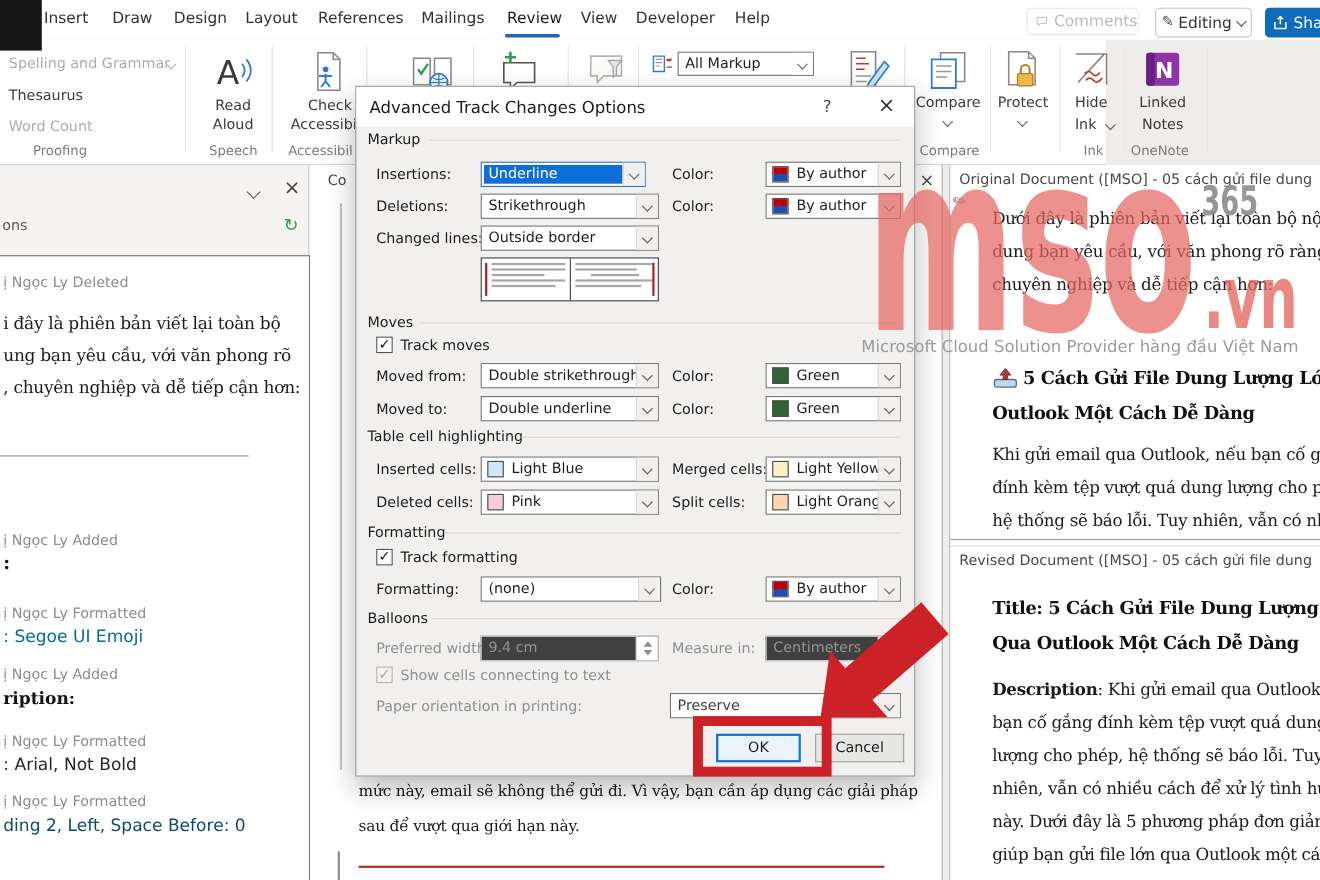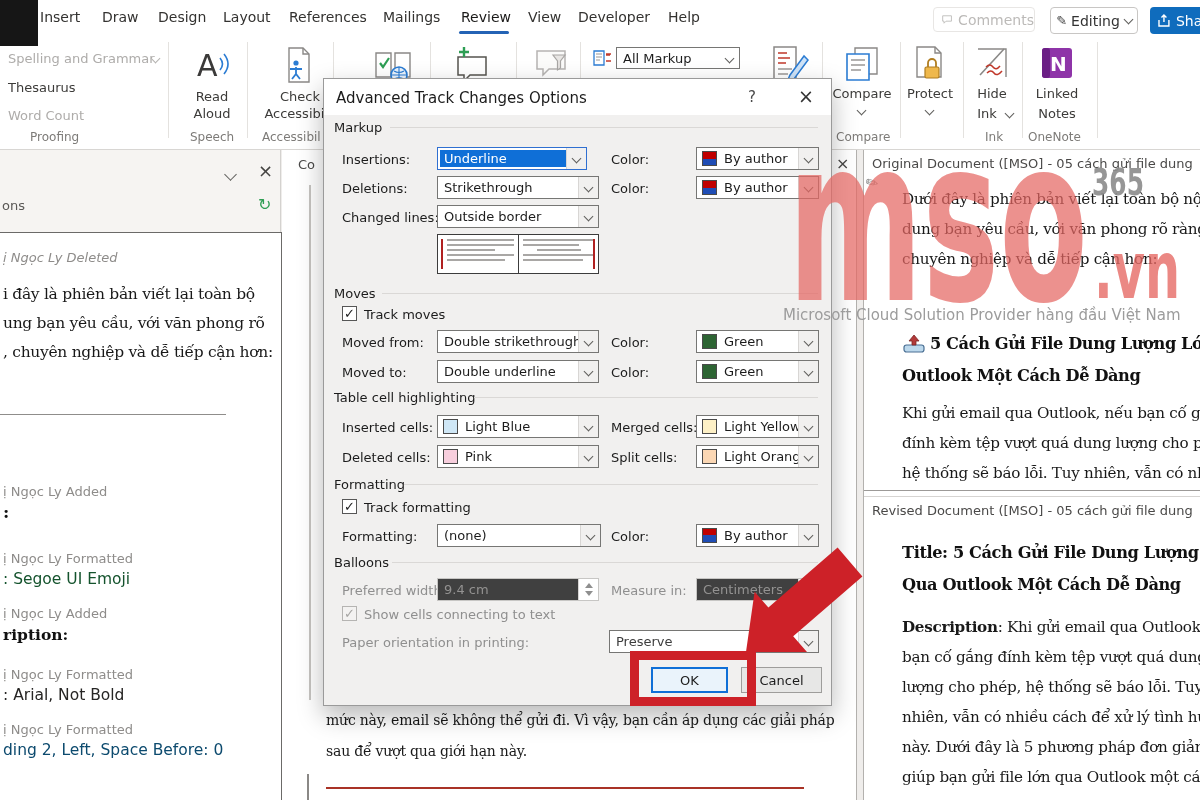--- a/index.html
+++ b/index.html
@@ -7,21 +7,21 @@
        font-family:"DejaVu Sans",sans-serif;-webkit-font-smoothing:antialiased;}
   .abs{position:absolute;}
   .serif{font-family:"DejaVu Serif",serif;}
   .nowrap{white-space:nowrap;}
   
   .menubar{position:absolute;left:0;top:0;width:1200px;height:36px;background:#fff;}
   .mitem{position:absolute;top:9px;font-size:14px;color:#333230;cursor:default;}
   .mitem.active{color:#1b1a19;}
   .tab-underline{position:absolute;height:3px;border-radius:2px;}
   
-  .ribbon{position:absolute;left:0;top:36px;width:1200px;height:113px;background:#fff;border-bottom:1px solid #d8d6d3;}
+  .ribbon{position:absolute;left:0;top:36px;width:1005px;height:113px;background:#fff;border-bottom:1px solid #d8d6d3;}
   .sep{position:absolute;top:6px;height:96px;width:1px;background:#e4e2df;}
   .grp{position:absolute;top:94px;font-size:12px;color:#7d7b78;}
   .blabel{position:absolute;font-size:13px;color:#3c3b39;text-align:center;}
   .gray-cmd{color:#aeacaa;}
   .chev{display:inline-block;width:6px;height:6px;border-right:1.5px solid #5f5e5c;border-bottom:1.5px solid #5f5e5c;transform:rotate(45deg);}
   .chev.lite{border-color:#b5b3b1;}
   
   .meta{font-size:13px;color:#8e8c8a;}
   .docln{font-size:15.2px;letter-spacing:-0.3px;color:#191919;white-space:nowrap;}
   
@@ -224,31 +224,31 @@
     <div class="sep" style="left:1097px"></div>
   </div>
 
   <div class="abs" style="left:0;top:150px;width:281px;height:650px;background:#f6f4f2;border-right:1px solid #d4d2cf;box-sizing:border-box;">
     <div class="abs" style="left:2px;top:48px;font-size:13px;color:#5a5856;">ons</div>
     <span class="chev abs" style="left:226px;top:20px;width:8px;height:8px;"></span>
     <div class="abs" style="left:258px;top:10px;font-size:18px;color:#454442;">×</div>
     <div class="abs" style="left:258px;top:45px;font-size:16px;color:#2f9e54;">↻</div>
 
     <div class="abs" style="left:-2px;top:82px;width:284px;height:572px;background:#fff;border:1px solid #6b6a68;box-sizing:border-box;">
-      <div class="abs meta" style="left:4px;top:17px;font-style:italic;">ị Ngọc Ly Deleted</div>
+      <div class="abs meta" style="left:4px;top:17px;">ị Ngọc Ly Deleted</div>
       <div class="abs serif docln" style="left:4px;top:52px;font-size:15.5px;">i đây là phiên bản viết lại toàn bộ</div>
       <div class="abs serif docln" style="left:4px;top:81px;font-size:15.5px;">ung bạn yêu cầu, với văn phong rõ</div>
       <div class="abs serif docln" style="left:4px;top:110px;font-size:15.5px;">, chuyên nghiệp và dễ tiếp cận hơn:</div>
       <div class="abs" style="left:0;top:181px;width:227px;height:1px;background:#8f8d8b;"></div>
 
       <div class="abs meta" style="left:4px;top:251px;">ị Ngọc Ly Added</div>
       <div class="abs serif" style="left:4px;top:269px;font-size:17px;font-weight:bold;color:#111;">:</div>
 
       <div class="abs meta" style="left:4px;top:318px;">ị Ngọc Ly Formatted</div>
-      <div class="abs" style="left:4px;top:337px;font-size:15.5px;color:#14532d;">: Segoe UI Emoji</div>
+      <div class="abs" style="left:4px;top:337px;font-size:15.5px;color:#0369a1;">: Segoe UI Emoji</div>
 
       <div class="abs meta" style="left:4px;top:373px;">ị Ngọc Ly Added</div>
       <div class="abs serif" style="left:4px;top:392px;font-size:15.5px;font-weight:bold;color:#111;">ription:</div>
 
       <div class="abs meta" style="left:4px;top:434px;">ị Ngọc Ly Formatted</div>
       <div class="abs" style="left:4px;top:453px;font-size:15.5px;color:#262524;">: Arial, Not Bold</div>
 
       <div class="abs meta" style="left:4px;top:489px;">ị Ngọc Ly Formatted</div>
       <div class="abs nowrap" style="left:4px;top:508px;font-size:15.5px;color:#0c4a6e;">ding 2, Left, Space Before:  0</div>
     </div>

